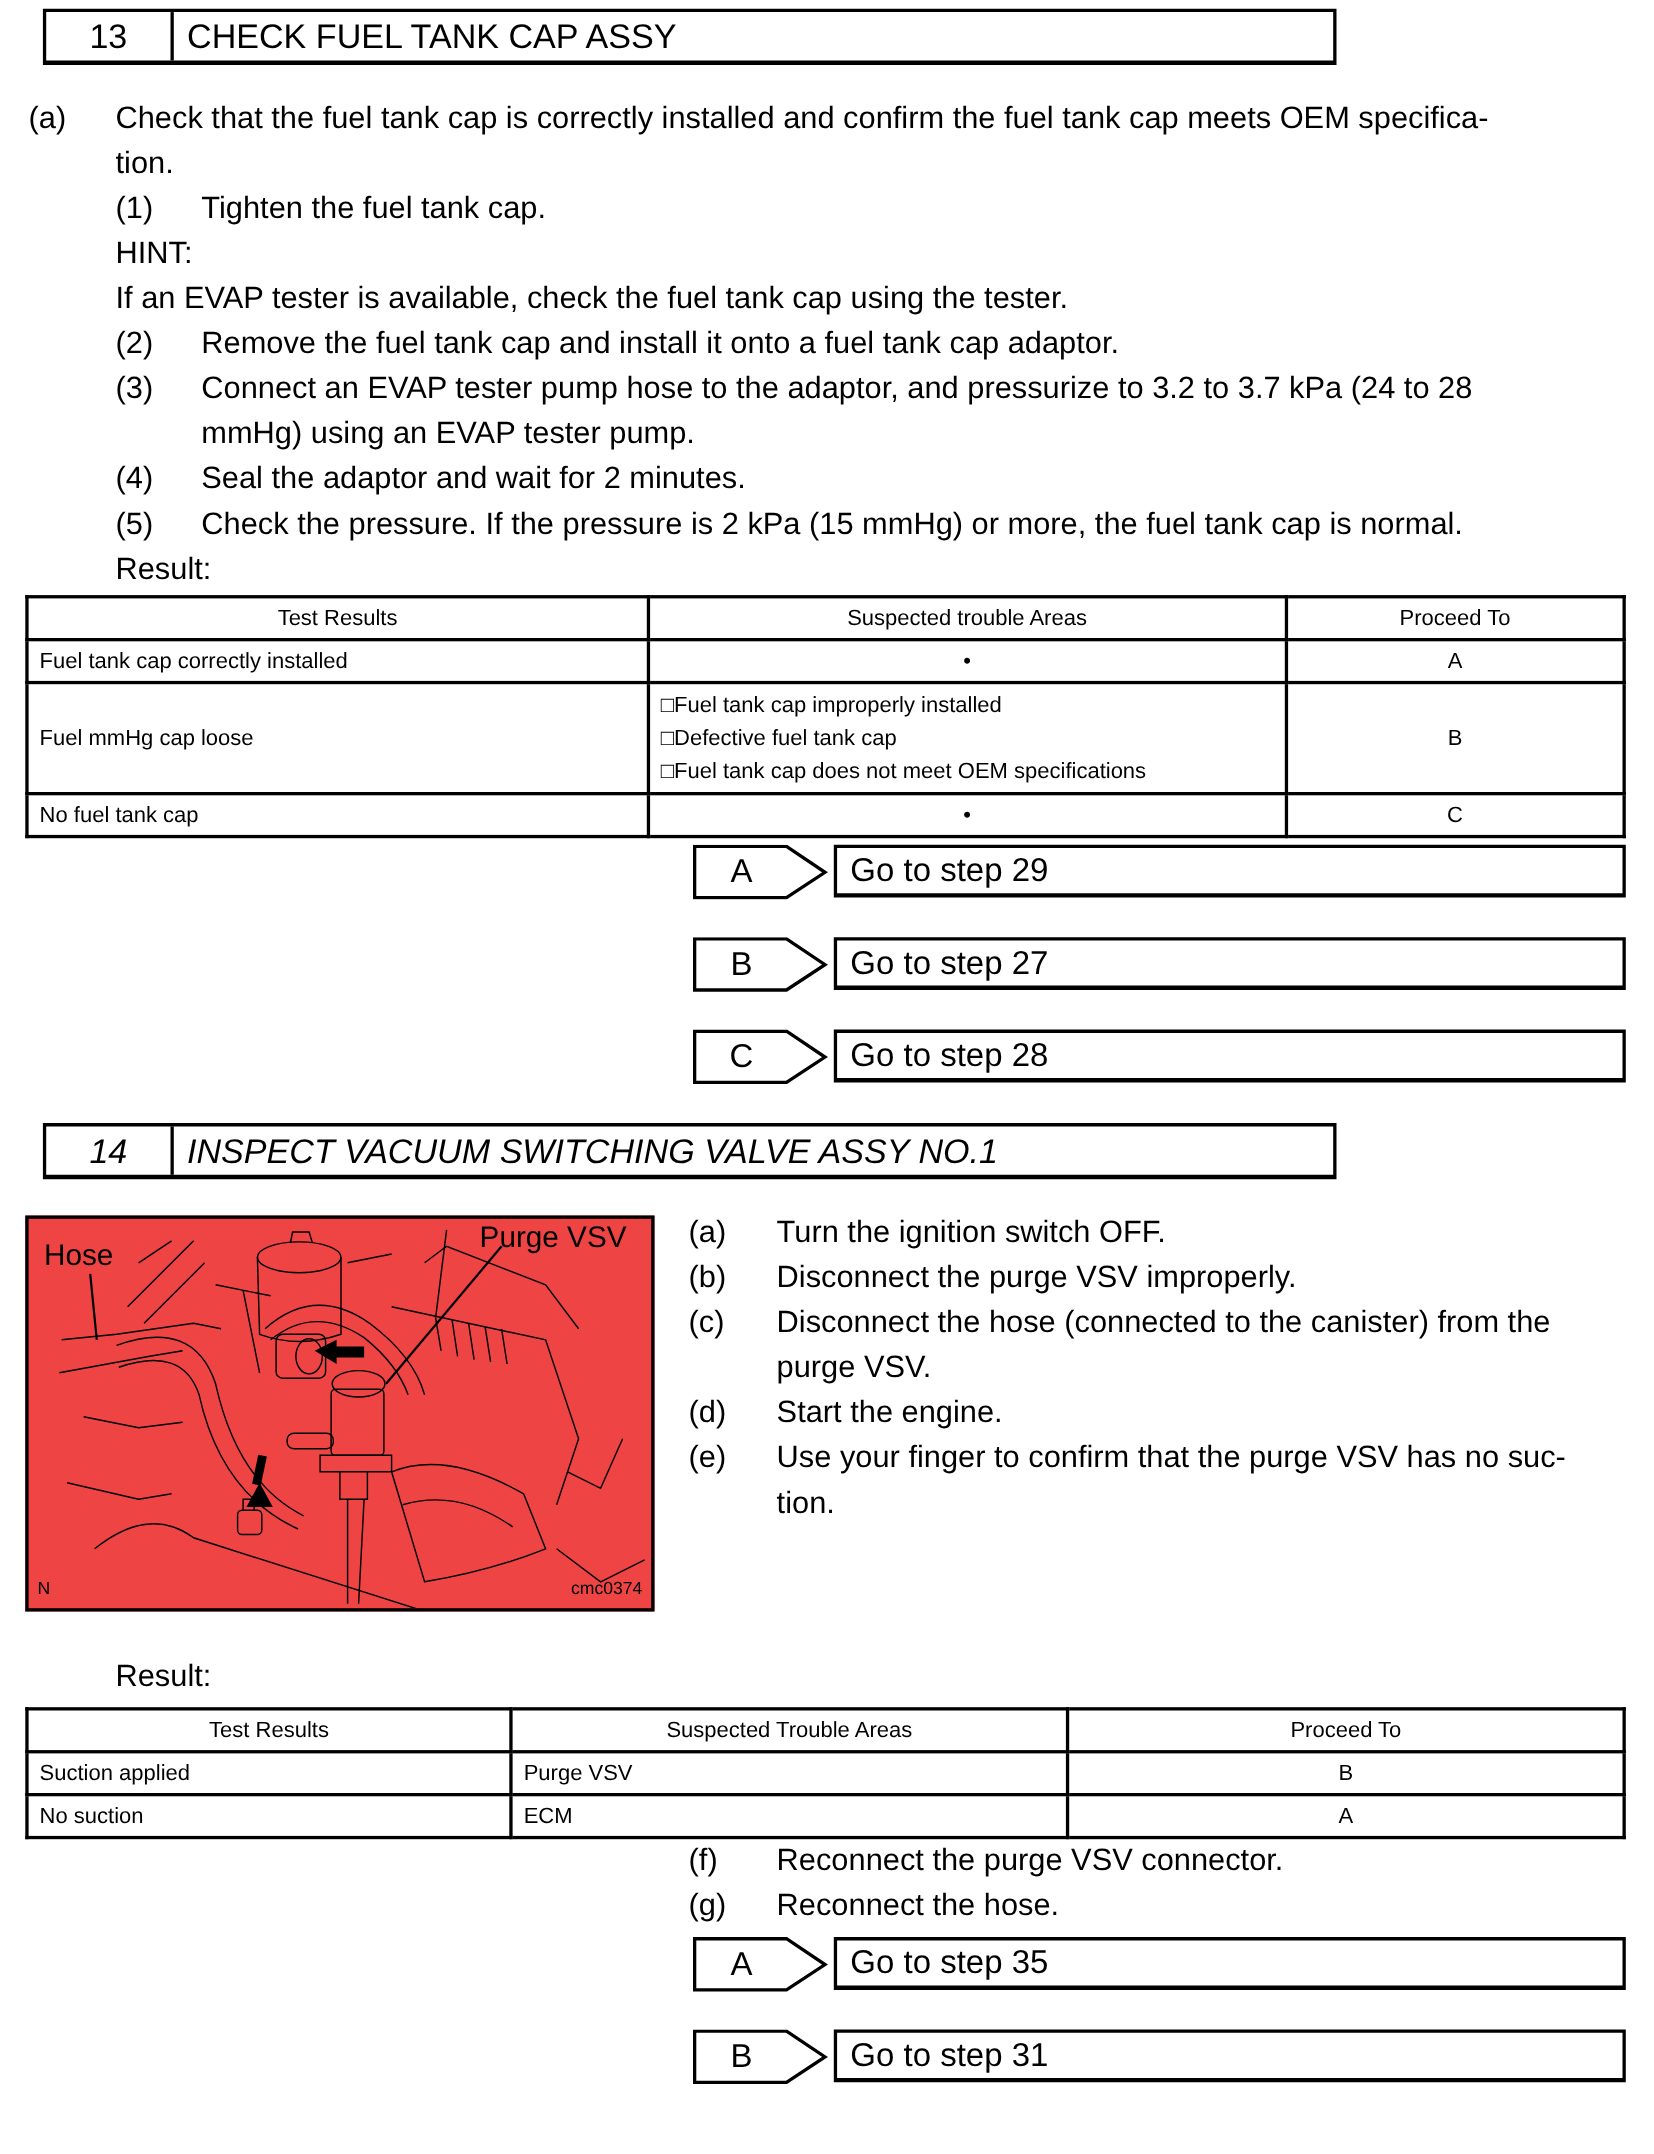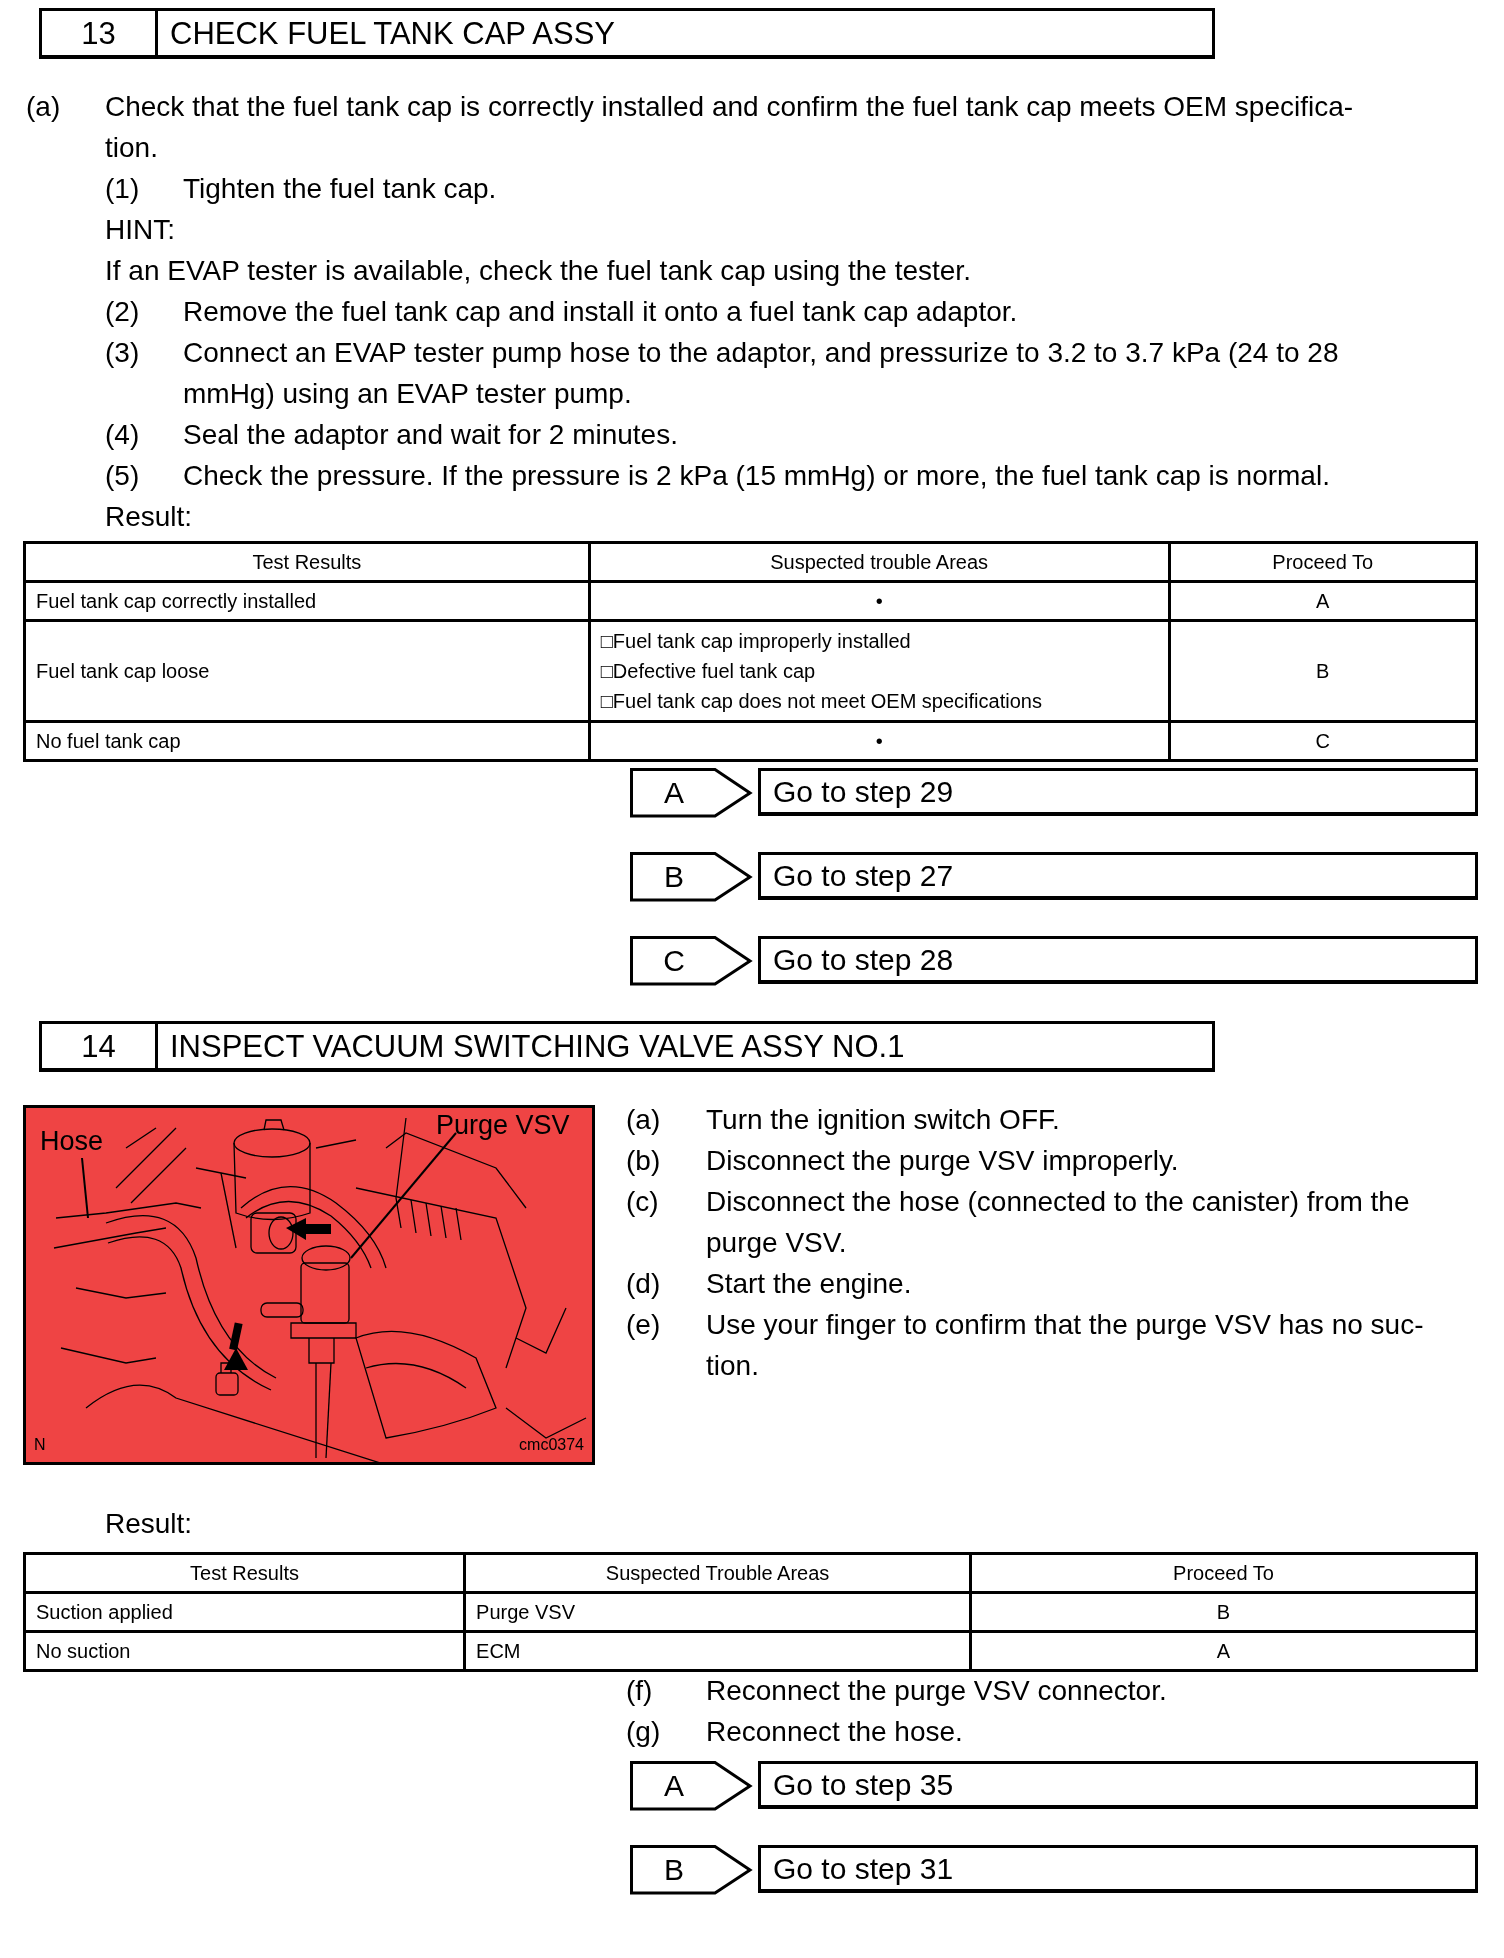--- a/index.html
+++ b/index.html
@@ -67,21 +67,21 @@
     <td class="c">Test Results</td>
     <td class="c">Suspected trouble Areas</td>
     <td class="c">Proceed To</td>
   </tr>
   <tr>
     <td>Fuel tank cap correctly installed</td>
     <td class="c">•</td>
     <td class="c">A</td>
   </tr>
   <tr>
-    <td>Fuel tank cap loose</td>
+    <td>Fuel mmHg cap loose</td>
     <td class="multi">
       <div>□Fuel tank cap improperly installed</div>
       <div>□Defective fuel tank cap</div>
       <div>□Fuel tank cap does not meet OEM specifications</div>
     </td>
     <td class="c">B</td>
   </tr>
   <tr>
     <td>No fuel tank cap</td>
     <td class="c">•</td>
@@ -105,21 +105,21 @@
   <div class="box">Go to step 27</div>
 </div>
 <div class="goto" style="left:630px;top:936px;width:850px;">
   <svg class="tag" width="126" height="50">
       <polygon points="1.5,1.5 85,1.5 120,25 85,48 1.5,48" fill="#fff" stroke="#000" stroke-width="3"></polygon>
     </svg>
   <div class="lbl">C</div>
   <div class="box">Go to step 28</div>
 </div>
 
-<div class="hdr" style="top:1021px;">
+<div class="hdr" style="top:1021px;font-style:italic;">
   <div class="num">14</div>
   <div class="ttl">INSPECT VACUUM SWITCHING VALVE ASSY NO.1</div>
 </div>
 
 <div class="diagram">
   <svg width="566" height="354" viewBox="0 0 566 354" style="position:absolute;left:0;top:0;">
     <g fill="none" stroke="#000" stroke-width="1.3">
 
       <path d="M30,110 L80,105 L150,95 L175,100"></path>
       <path d="M28,140 L110,125 L140,120"></path>

